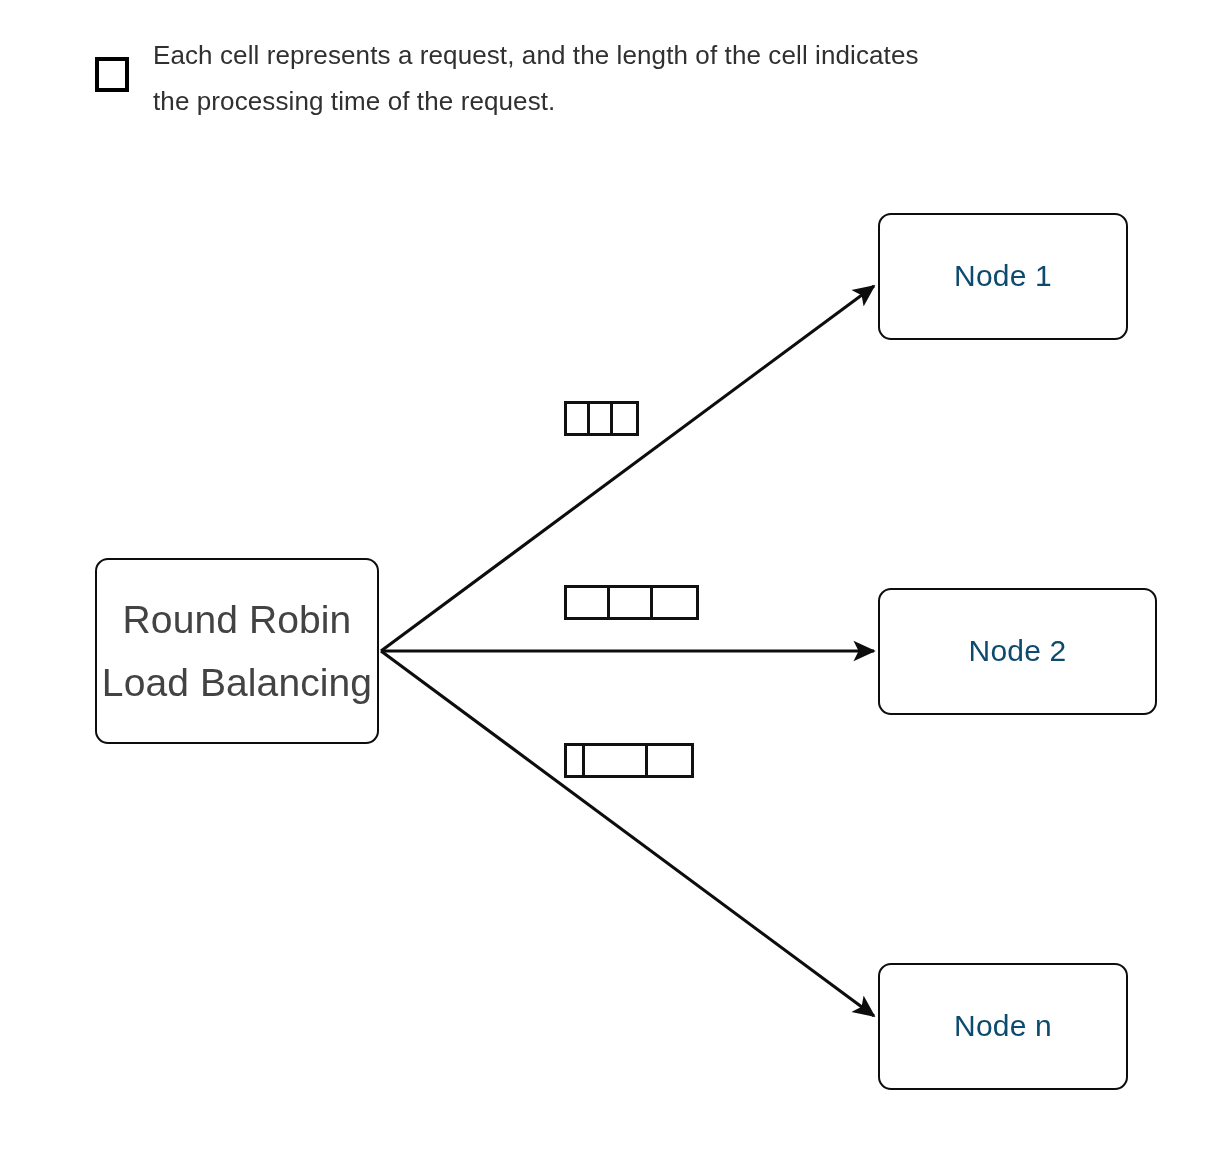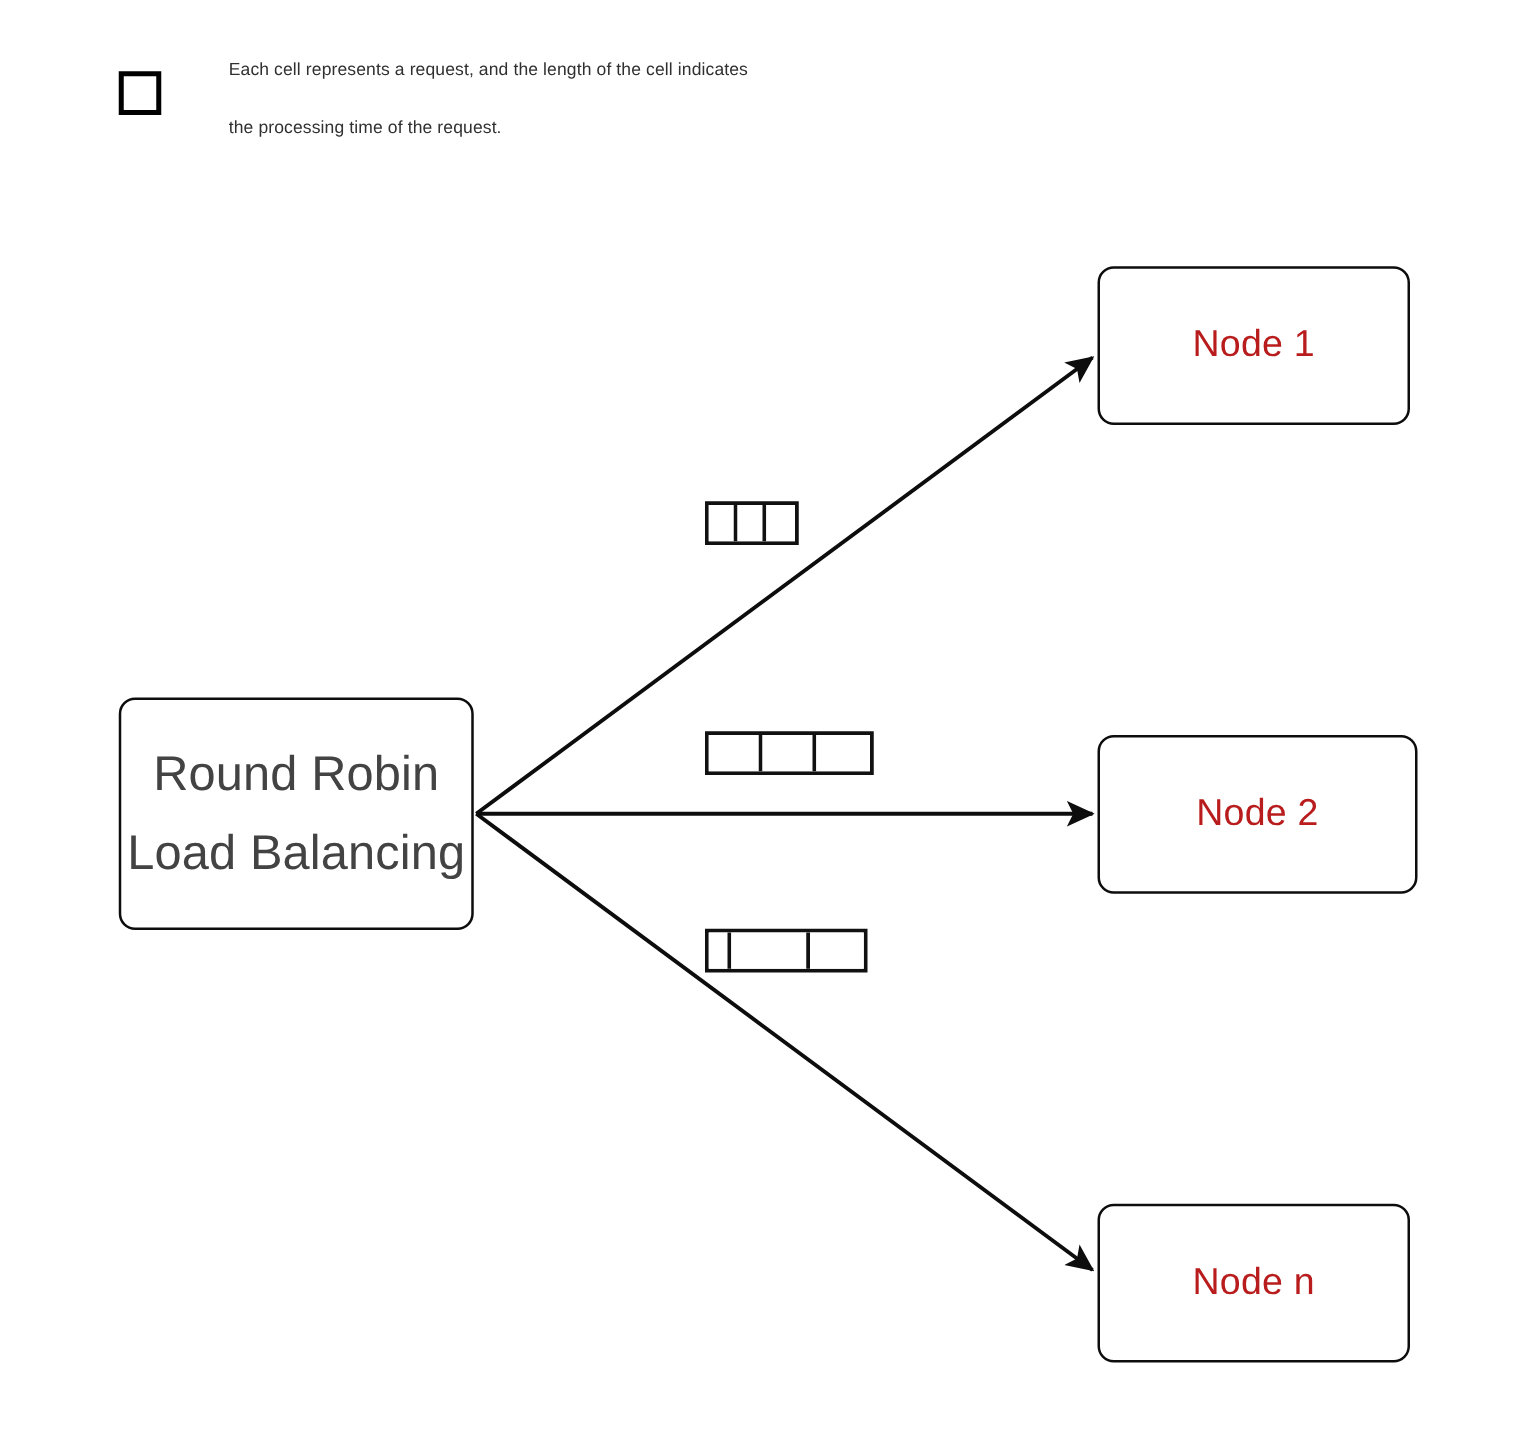--- a/index.html
+++ b/index.html
@@ -38,56 +38,56 @@
   .legend-swatch {
     width: 26px;
     height: 27px;
     border: 4px solid #000000;
     background: #ffffff;
     flex: 0 0 auto;
     margin-top: 25px;
     margin-left: 5px;
   }
   .legend-text {
-    margin-left: 54px;
-    font-size: 14px;
+    margin-left: 24px;
+    font-size: 26px;
     line-height: 46px;
     color: #303030;
     letter-spacing: 0.1px;
     white-space: pre-line;
   }
 
   
   .node-box {
     position: absolute;
     box-sizing: border-box;
     border: 2.2px solid #0d0d0d;
     border-radius: 13px;
     background: #ffffff;
     display: flex;
     align-items: center;
     justify-content: center;
     text-align: center;
   }
   .node-label {
     font-size: 30px;
-    color: #b91c1c;
+    color: #0c4a6e;
     letter-spacing: 0.2px;
     line-height: 1.15;
   }
   .source-label {
     font-size: 39px;
     color: #434343;
     line-height: 1.62;
     letter-spacing: 0.1px;
     white-space: pre-line;
   }
 
   #node-1 { left: 878px; top: 213px;  width: 250px; height: 127px; }
-  #node-2 { left: 878px; top: 588px;  width: 256px; height: 127px; }
+  #node-2 { left: 878px; top: 588px;  width: 279px; height: 127px; }
   #node-n { left: 878px; top: 963px;  width: 250px; height: 127px; }
   #source-box { left: 95px; top: 558px; width: 284px; height: 186px; }
 
   
   .cell-group {
     position: absolute;
     display: flex;
     box-sizing: border-box;
     border: 3px solid #111111;
     background: #ffffff;

